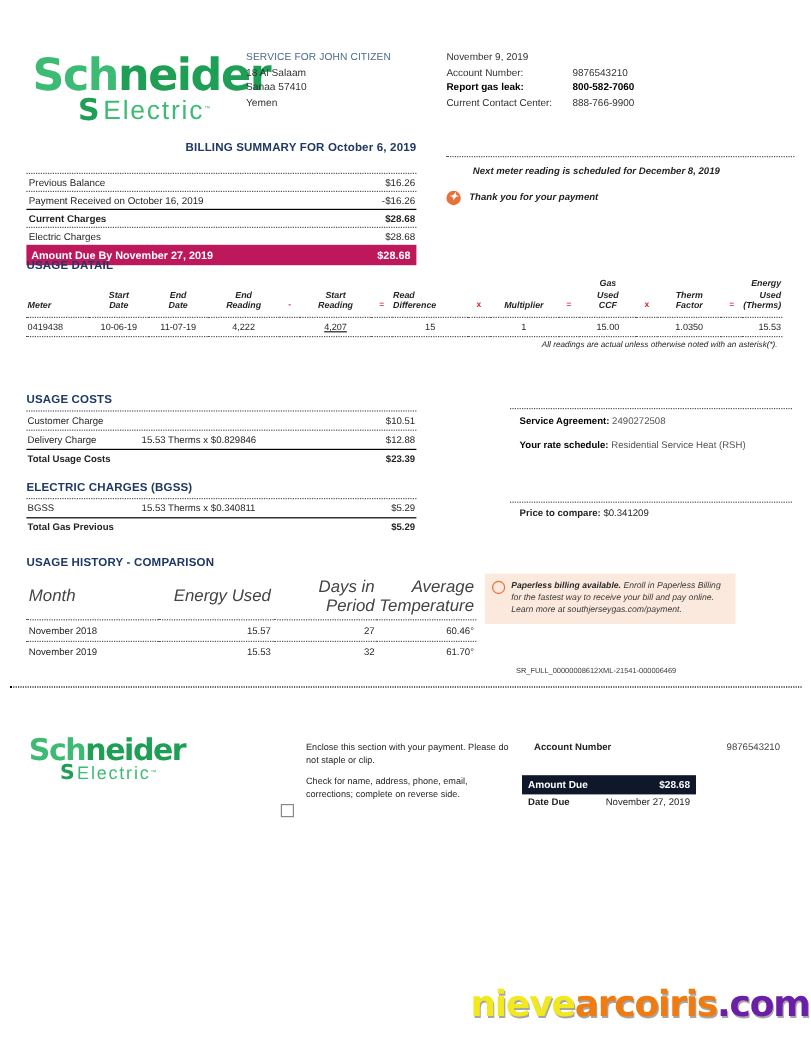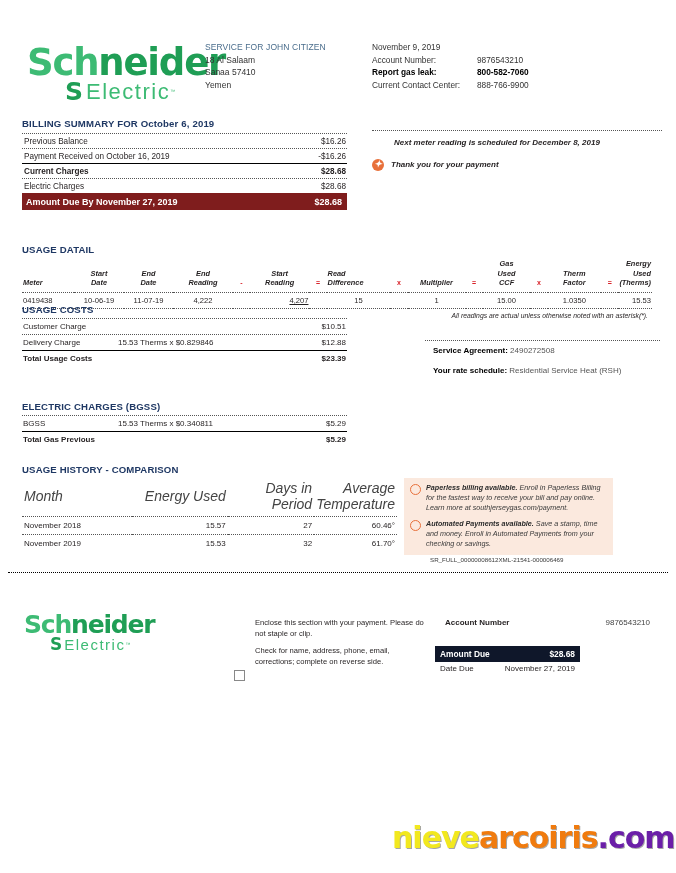--- a/index.html
+++ b/index.html
@@ -93,33 +93,33 @@
   .dotrule {
     border-top: 1px dotted #555;
     height: 0;
     font-size: 0;
     line-height: 0;
   }
   .solidrule { border-top: 1px solid #000; height: 0; font-size: 0; line-height: 0; }
 
   
   #billing { left: 22px; top: 118px; width: 325px; }
-  #billing .bs-head { margin-bottom: 4px; }
+  #billing .bs-head { margin-bottom: 15px; text-align: right; }
   .bs-row {
     display: flex;
     justify-content: space-between;
     font-size: 8.2px;
     padding: 2.5px 1px 2.5px 2px;
     color: #231f20;
   }
   .bs-row.b { font-weight: bold; }
   .bs-green {
     display: flex;
     justify-content: space-between;
-    background: #7f1d1d;
+    background: #be185d;
     color: #ffffff;
     font-size: 9px;
     font-weight: bold;
     padding: 3.5px 5px 3.5px 4px;
   }
 
   
   #notes { left: 372px; top: 130px; width: 290px; }
   #notes .note {
     display: flex;
@@ -138,21 +138,21 @@
     color: #fff;
     display: inline-flex;
     align-items: center;
     justify-content: center;
     font-size: 9px;
     flex: 0 0 auto;
     margin-right: 7px;
   }
 
   
-  #usage-detail { left: 22px; top: 244px; width: 630px; }
+  #usage-detail { left: 22px; top: 216px; width: 630px; }
   .ud-table { width: 100%; border-collapse: collapse; }
   .ud-table th {
     font-size: 7.4px;
     font-style: italic;
     font-weight: bold;
     color: #231f20;
     padding: 2px 1px 4px 1px;
     vertical-align: bottom;
     line-height: 9.5px;
   }
@@ -172,21 +172,21 @@
   .ud-note {
     font-size: 6.8px;
     font-style: italic;
     text-align: right;
     color: #231f20;
     padding-top: 3px;
     padding-right: 4px;
   }
 
   
-  #usage-costs { left: 22px; top: 304px; width: 325px; }
+  #usage-costs { left: 22px; top: 328px; width: 325px; }
   .cost-row {
     display: flex;
     font-size: 8px;
     padding: 3px 1px;
     color: #231f20;
   }
   .cost-row .c1 { width: 95px; }
   .cost-row .c2 { flex: 1; }
   .cost-row .c3 { width: 60px; text-align: right; }
   .cost-row.b { font-weight: bold; }
@@ -286,21 +286,21 @@
     padding: 3px 5px 3px 5px;
     gap: 48px;
   }
   #stub-due .due-row {
     display: flex;
     justify-content: space-between;
     font-size: 8px;
     padding: 2px 5px 0 5px;
     color: #231f20;
   }
-  #stub-due .due-row .dl { font-weight: normal; }
+  #stub-due .due-row .dl { font-weight: bold; }
 
   
   #watermark {
     left: 392px; top: 820px;
     font-family: "DejaVu Sans", sans-serif;
     font-weight: bold;
     font-size: 30px;
     letter-spacing: -1px;
     white-space: nowrap;
     text-shadow: 1px 1px 0 rgba(0,0,0,.35);
@@ -413,21 +413,21 @@
         <th style="text-align:right;">Energy Used<br>(Therms)</th>
       </tr>
       </thead>
       <tbody>
       <tr class="rowline-top rowline-bot">
         <td style="text-align:left;">0419438</td>
         <td style="text-align:center;">10-06-19</td>
         <td style="text-align:center;">11-07-19</td>
         <td style="text-align:center;">4,222</td>
         <td></td>
-        <td style="text-align:right;text-decoration:underline;">4,207</td>
+        <td style="text-align:center;text-decoration:underline;">4,207</td>
         <td></td>
         <td style="text-align:center;">15</td>
         <td></td>
         <td style="text-align:center;">1</td>
         <td></td>
         <td style="text-align:center;">15.00</td>
         <td></td>
         <td style="text-align:center;">1.0350</td>
         <td></td>
         <td style="text-align:right;">15.53</td>
@@ -485,20 +485,27 @@
     </div>
 
     <div class="solidrule"></div>
     <div class="cost-row b">
       <span class="c1">Total Gas Previous</span>
       <span class="c2"></span>
       <span class="c3">$5.29</span>
     </div>
   </div>
 
+  <div class="abs" id="ptc">
+    <div class="dotrule"></div>
+    <div class="ptc-line" style="margin-top:4px;">
+      <b>Price to compare:</b>
+      <span>$0.341209</span>
+    </div>
+  </div>
 
   <div class="abs" id="history">
     <div class="sec-title" style="margin-bottom:1px;">USAGE HISTORY - COMPARISON</div>
     <table class="hist-table">
       <thead>
       <tr>
         <th style="width:110px;">Month</th>
         <th style="width:95px;">Energy Used</th>
         <th style="width:85px;">Days in Period</th>
         <th>Average Temperature</th>
@@ -519,24 +526,20 @@
       </tr>
       </tbody>
     </table>
   </div>
 
   <div class="abs" id="promo">
     <div class="promo-item">
       <span class="promo-ring"></span>
       <span><b>Paperless billing available.</b><span> Enroll in Paperless Billing for the fastest way to receive your bill and pay online. Learn more at southjerseygas.com/payment.</span></span>
     </div>
-    <div class="promo-item">
-      <span class="promo-ring"></span>
-      <span><b>Automated Payments available.</b><span> Save a stamp, time and money. Enroll in Automated Payments from your checking or savings.</span></span>
-    </div>
   </div>
 
   <div class="abs" id="refcode">SR_FULL_00000008612XML-21541-000006469</div>
 
   <div class="abs" id="perf"></div>
 
   <div class="logo abs" id="logo-stub">
     <div class="sch"><span>Sch</span><span class="dark">neider</span></div>
     <div class="elec-row">
       <span class="mark">S</span>

